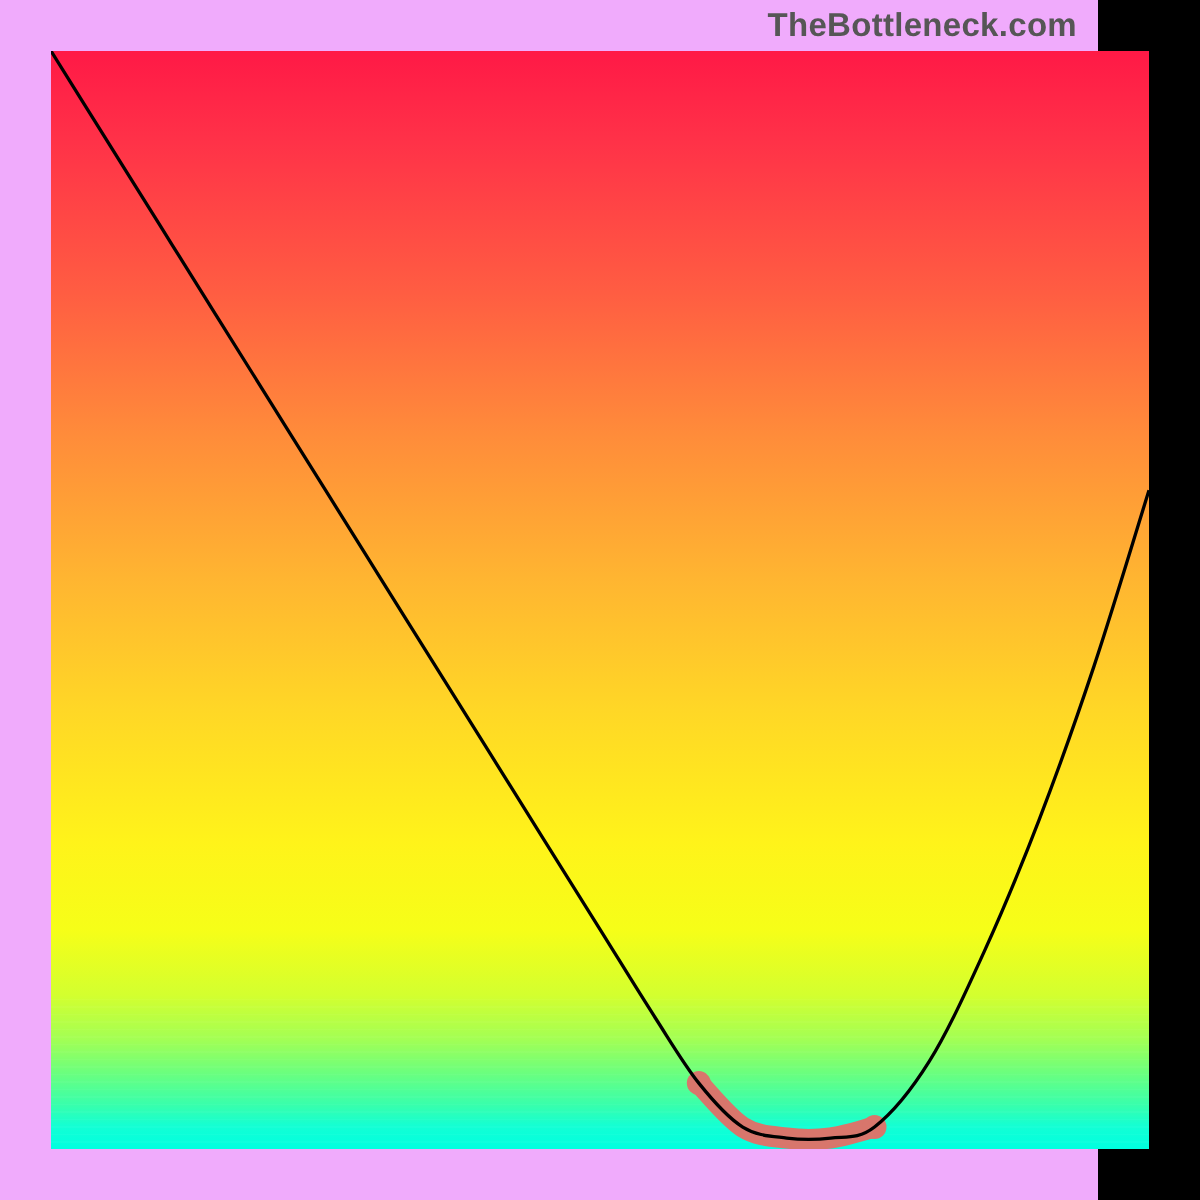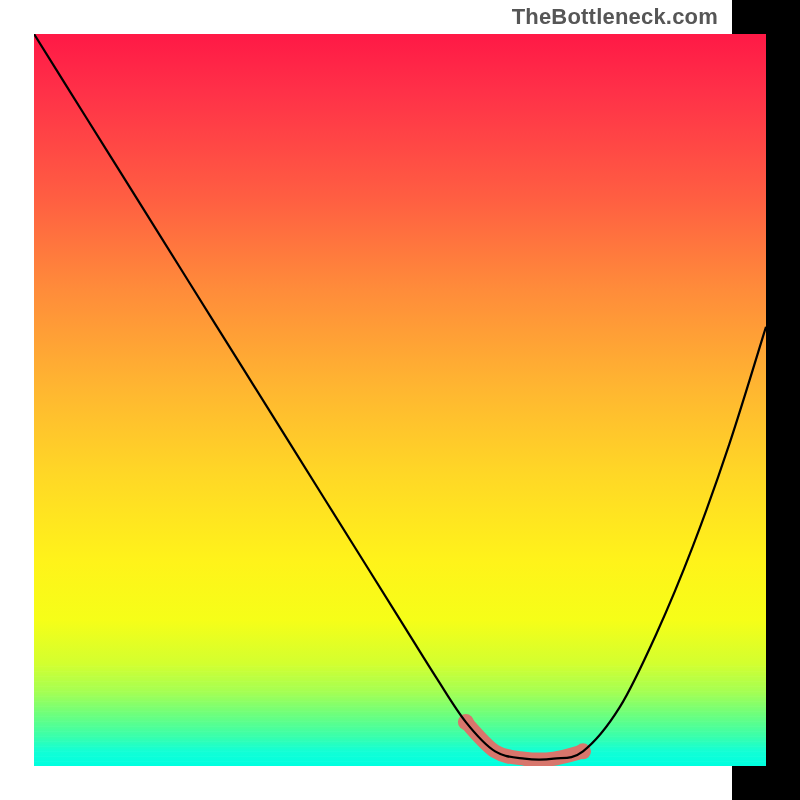--- a/index.html
+++ b/index.html
@@ -1,21 +1,21 @@
 <!DOCTYPE html>
 <html><head>
 <meta charset="utf-8">
 <style>
   * { margin: 0; padding: 0; box-sizing: border-box; }
   html, body { width: 800px; height: 800px; overflow: hidden; background: #000; }
   .frame {
     position: relative;
     width: 732px;
     height: 800px;
-    background: #ffffff;
+    background: #f0abfc;
   }
   .watermark {
     position: absolute;
     top: 4px;
     right: 14px;
     font-family: Arial, Helvetica, sans-serif;
     font-size: 22px;
     font-weight: 600;
     color: #565656;
     letter-spacing: 0.2px;

